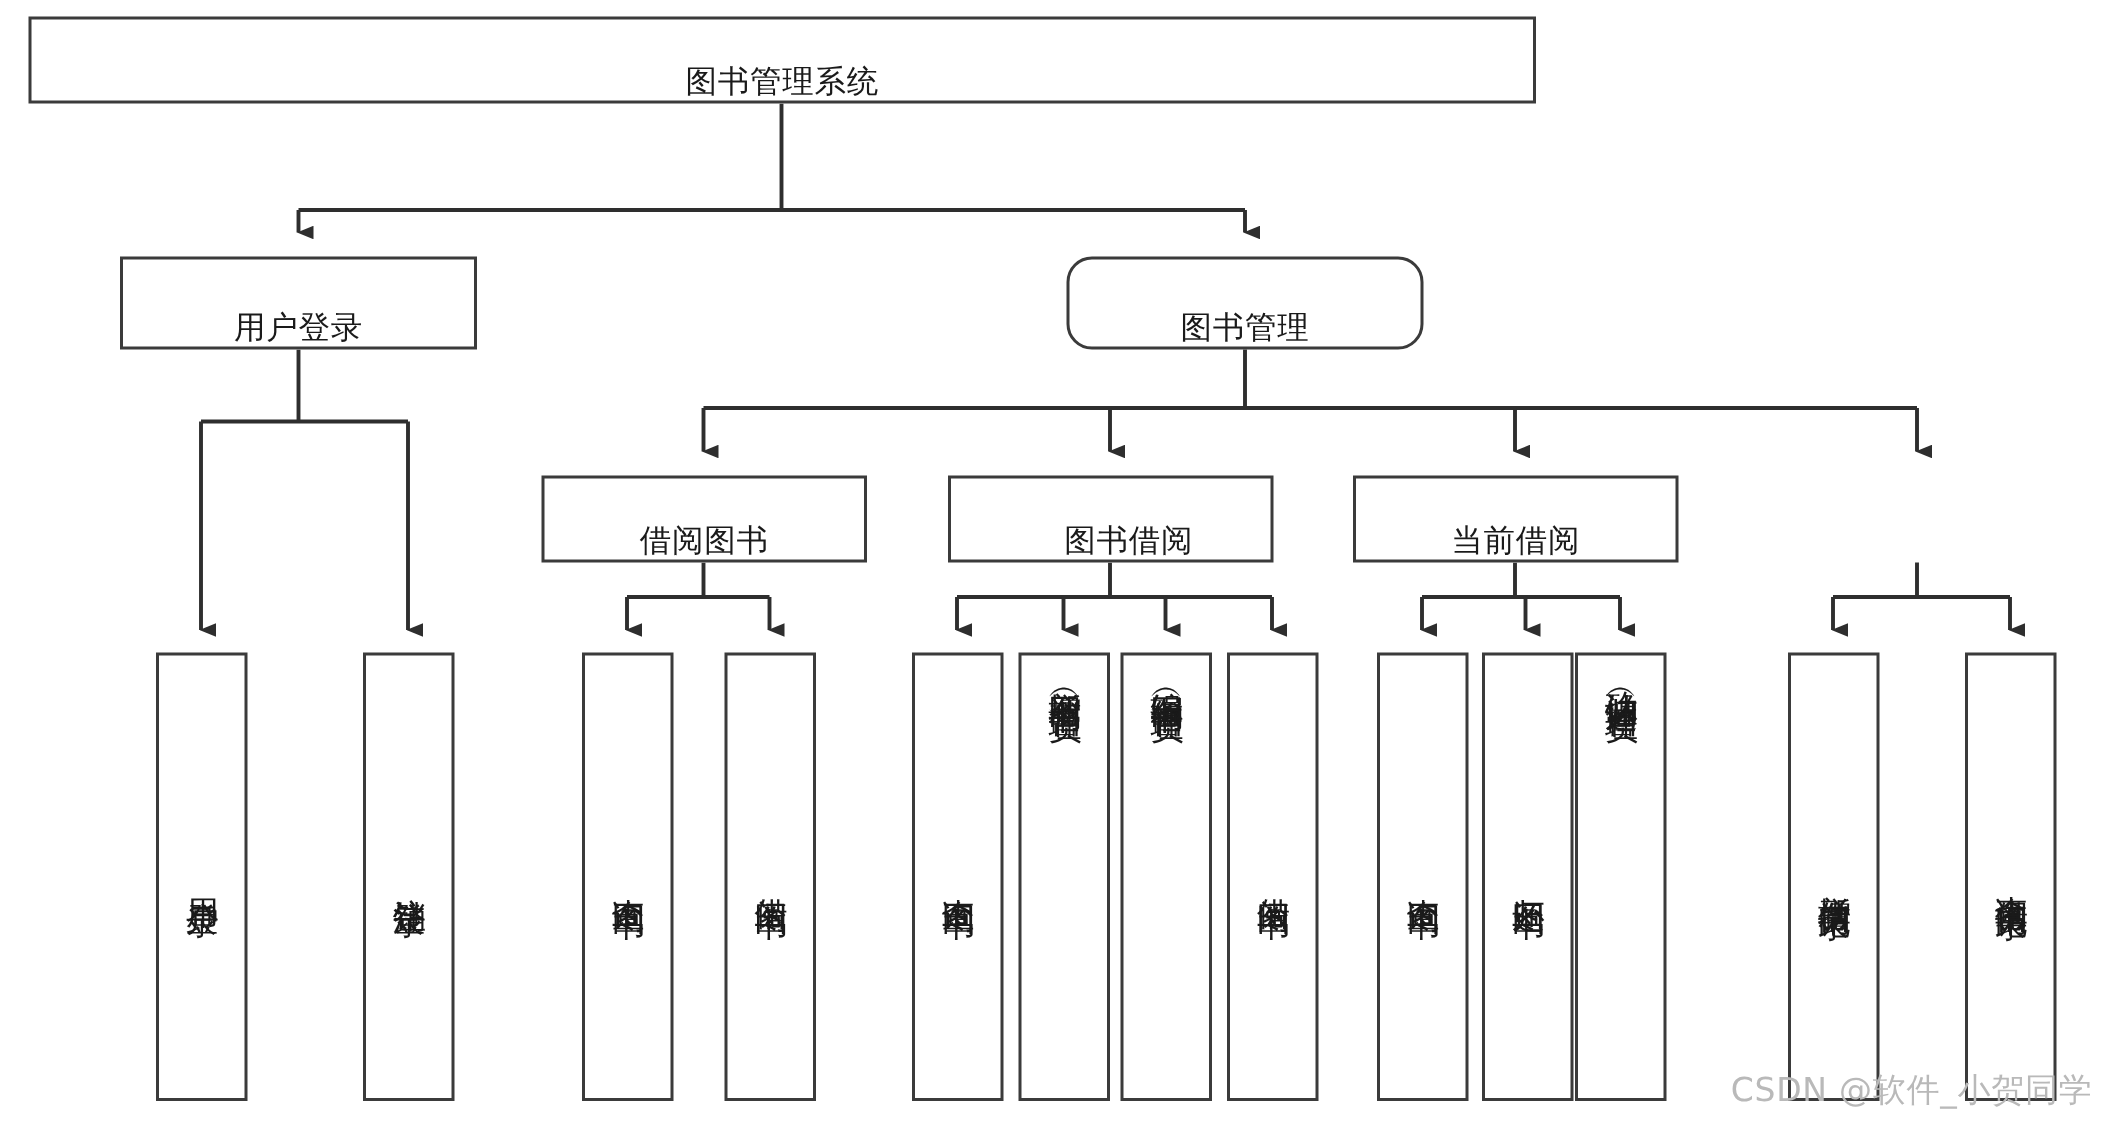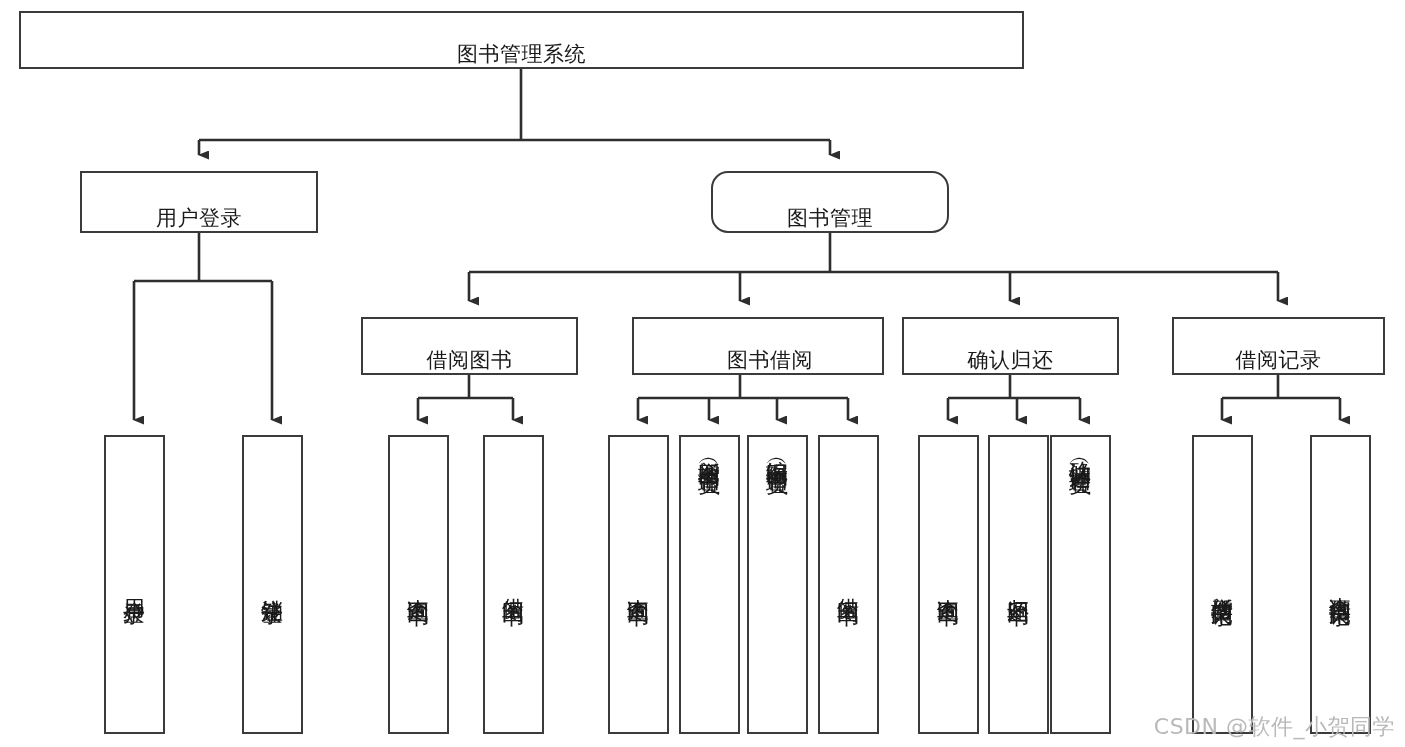--- a/index.html
+++ b/index.html
@@ -135,28 +135,25 @@
   <div class="node-box horizontal" style="left:80px; top:171px; width:238px; height:62px;">
     <span class="node-label">用户登录</span>
   </div>
   <div class="node-box horizontal" style="left:711px; top:171px; width:238px; height:62px;border-radius:17px;">
     <span class="node-label">图书管理</span>
   </div>
 
   <div class="node-box horizontal" style="left:361px; top:317px; width:217px; height:58px;">
     <span class="node-label">借阅图书</span>
   </div>
-  <div class="node-box horizontal" style="left:632px; top:317px; width:252px; height:58px;padding-left:24px;">
+  <div class="node-box horizontal" style="left:632px; top:317px; width:217px; height:58px;padding-left:24px;">
     <span class="node-label">图书借阅</span>
   </div>
   <div class="node-box horizontal" style="left:902px; top:317px; width:217px; height:58px;">
-    <span class="node-label">确认归还</span>
-  </div>
-  <div class="node-box horizontal" style="left:1172px; top:317px; width:213px; height:58px;">
-    <span class="node-label">借阅记录</span>
+    <span class="node-label">当前借阅</span>
   </div>
 
   <div class="node-box vertical centered" style="left:104px; top:435px; width:61px; height:299px;">
     <span class="node-label">用户登录</span>
   </div>
   <div class="node-box vertical centered" style="left:242px; top:435px; width:61px; height:299px;">
     <span class="node-label">注销登录</span>
   </div>
 
   <div class="node-box vertical centered" style="left:388px; top:435px; width:61px; height:299px;">

